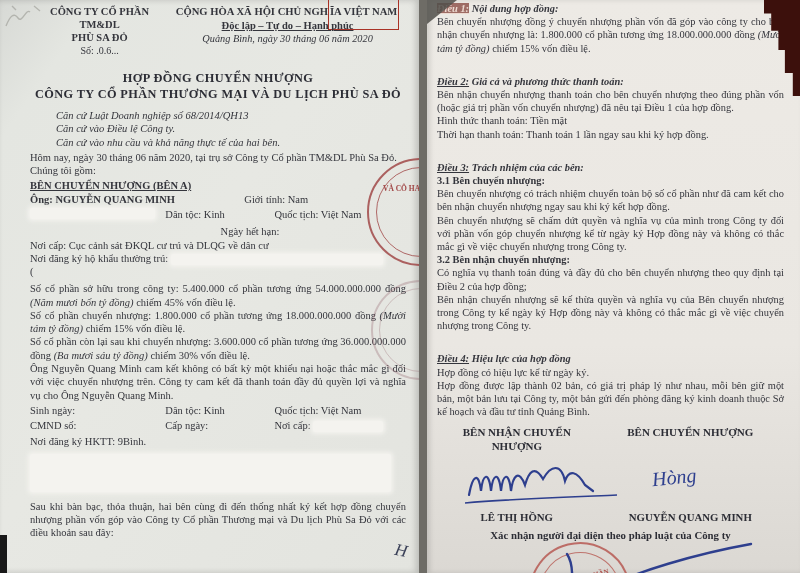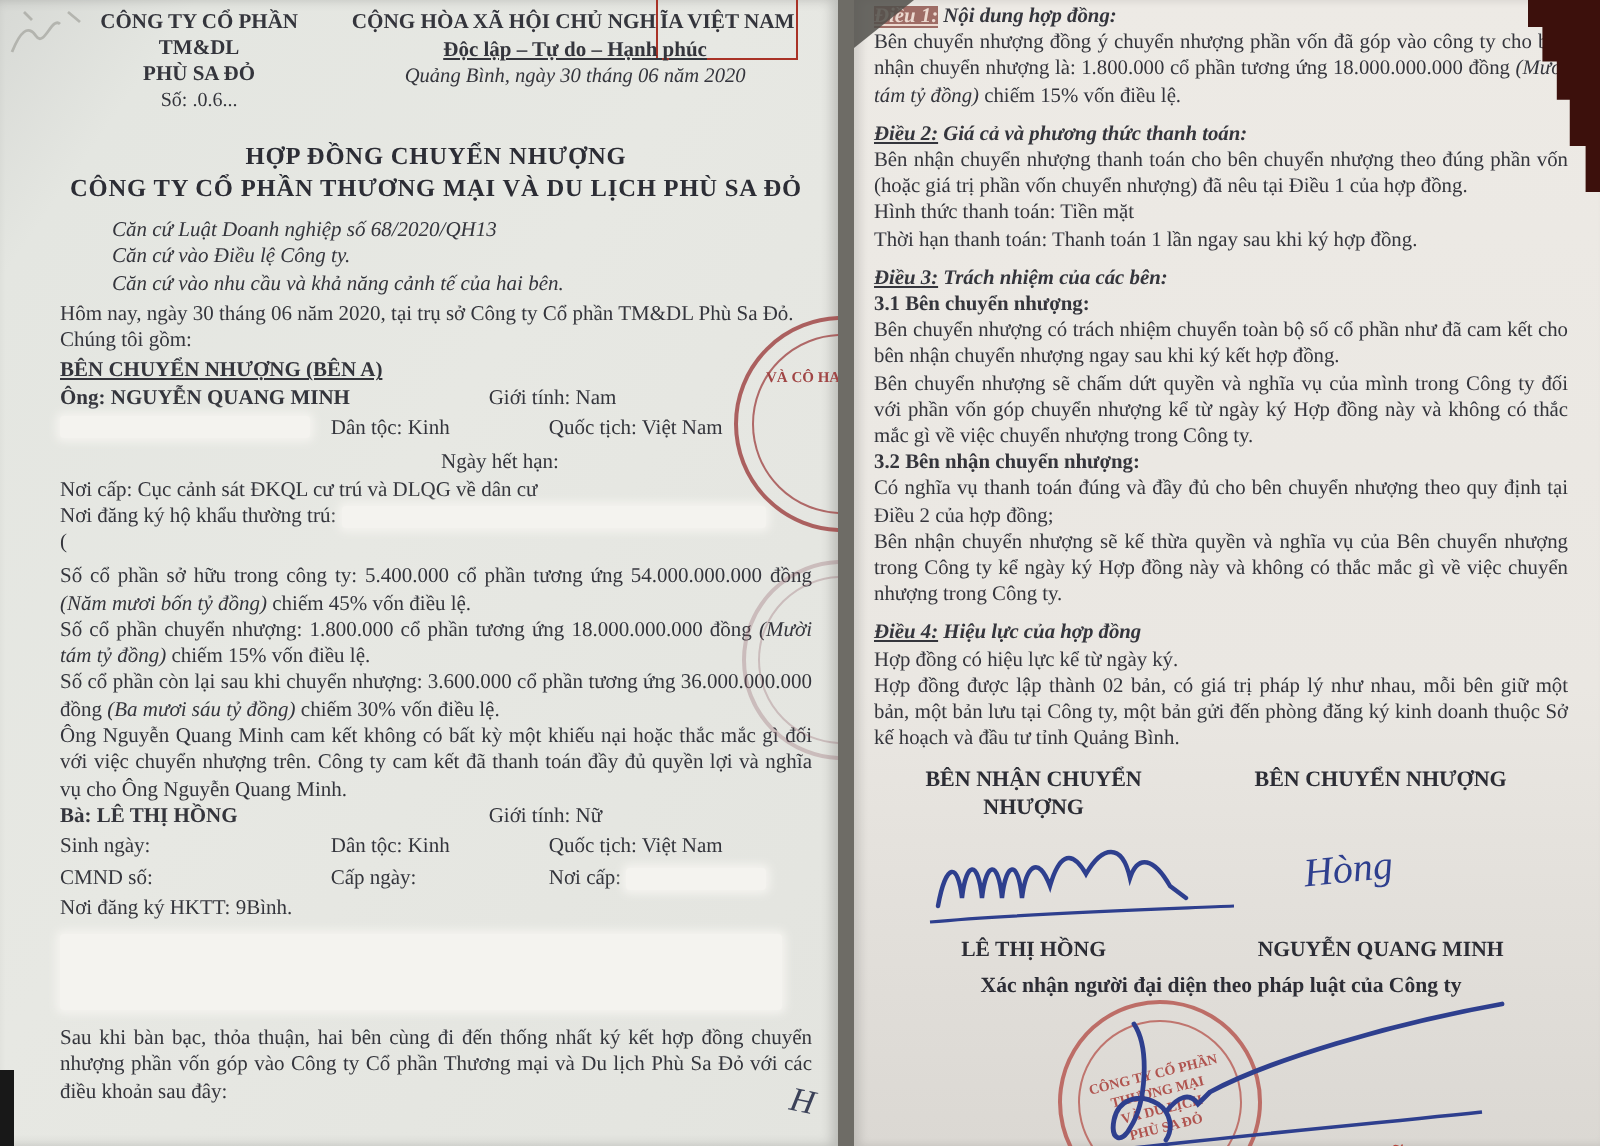--- a/index.html
+++ b/index.html
@@ -30,21 +30,21 @@
   .doc-title{margin-top:13px;font-weight:bold;font-size:12.3px;line-height:16px;letter-spacing:.4px;color:#2c2d35;}
   .grounds{margin:7px 0 2px 26px;font-style:italic;}
   .hdA{font-weight:bold;text-decoration:underline;margin-top:2px;}
   .row{display:grid;}
   .row2{grid-template-columns:57% 43%;}
   .row3{grid-template-columns:36% 29% 35%;}
   .censor{background:#f4f3ef;box-shadow:0 0 4px 2px #f4f3ef;border-radius:2px;}
   .censor-inline{display:inline-block;vertical-align:middle;height:11px;}
   .indent{margin-left:64px;text-align:center;}
   .para{text-align:justify;}
-  .mt2{margin-top:2px;}.mt4{margin-top:4px;}.mt6{margin-top:6px;}
+  .mt2{margin-top:2px;}.mt4{margin-top:4px;}.mt6{margin-top:20px;}
   
   .stamp{position:absolute;border-radius:50%;}
   .stamp-ring{position:absolute;inset:0;border-radius:50%;}
   .stamp-frag1{right:-56px;top:158px;width:104px;height:104px;border:2.5px solid rgba(156,62,62,.8);}
   .stamp-frag1 .stamp-ring{inset:7px;border:1.5px solid rgba(156,62,62,.75);}
   .stamp-frag2{right:-52px;top:280px;width:96px;height:96px;border:2px solid rgba(140,90,100,.4);opacity:.75;}
   .stamp-frag2 .stamp-ring{inset:6px;border:1px solid rgba(140,90,100,.4);}
   .frag-txt{position:absolute;top:24px;left:14px;color:#a04545;font-size:7.5px;font-weight:bold;line-height:9px;text-align:center;}
   .company-stamp{left:92px;top:0;width:98px;height:98px;border:2.5px solid rgba(178,72,66,.75);transform:rotate(-14deg);}
   .company-stamp .stamp-ring{inset:8px;border:1.5px solid rgba(178,72,66,.7);}
@@ -104,23 +104,23 @@
           <div class="dateline i">Quảng Bình, ngày 30 tháng 06 năm 2020</div>
         </div>
       </div>
 
       <div class="doc-title c">
         <div>HỢP ĐỒNG CHUYỂN NHƯỢNG</div>
         <div>CÔNG TY CỔ PHẦN THƯƠNG MẠI VÀ DU LỊCH PHÙ SA ĐỎ</div>
       </div>
 
       <div class="grounds">
-        <div>Căn cứ Luật Doanh nghiệp số 68/2020/QH13</div>
+        <div>Căn cứ Luật Doanh nghiệp số 68/2014/QH13</div>
         <div>Căn cứ vào Điều lệ Công ty.</div>
-        <div>Căn cứ vào nhu cầu và khả năng cảnh tế của hai bên.</div>
+        <div>Căn cứ vào nhu cầu và khả năng thực tế của hai bên.</div>
       </div>
 
       <div>Hôm nay, ngày 30 tháng 06 năm 2020, tại trụ sở Công ty Cổ phần TM&amp;DL Phù Sa Đỏ.</div>
       <div>Chúng tôi gồm:</div>
 
       <div class="hdA">BÊN CHUYỂN NHƯỢNG (BÊN A)</div>
       <div class="row row2">
         <span class="b">Ông: NGUYỄN QUANG MINH</span>
         <span>Giới tính: Nam</span>
       </div>
@@ -133,24 +133,20 @@
       <div>Nơi cấp: Cục cảnh sát ĐKQL cư trú và DLQG về dân cư</div>
       <div><span>Nơi đăng ký hộ khẩu thường trú:</span> <span class="censor censor-inline" style="width:212px;"></span></div>
 
       <div style="height:17px;"><span>(</span></div>
 
       <div class="para"><span>Số cổ phần sở hữu trong công ty: 5.400.000 cổ phần tương ứng 54.000.000.000 đồng </span><span class="i">(Năm mươi bốn tỷ đồng)</span><span> chiếm 45% vốn điều lệ.</span></div>
       <div class="para"><span>Số cổ phần chuyển nhượng: 1.800.000 cổ phần tương ứng 18.000.000.000 đồng </span><span class="i">(Mười tám tỷ đồng)</span><span> chiếm 15% vốn điều lệ.</span></div>
       <div class="para"><span>Số cổ phần còn lại sau khi chuyển nhượng: 3.600.000 cổ phần tương ứng 36.000.000.000 đồng </span><span class="i">(Ba mươi sáu tỷ đồng)</span><span> chiếm 30% vốn điều lệ.</span></div>
       <div class="para">Ông Nguyễn Quang Minh cam kết không có bất kỳ một khiếu nại hoặc thắc mắc gì đối với việc chuyển nhượng trên. Công ty cam kết đã thanh toán đầy đủ quyền lợi và nghĩa vụ cho Ông Nguyễn Quang Minh.</div>
 
-      <div class="row row2">
-        <span class="b">Bà: LÊ THỊ HỒNG</span>
-        <span>Giới tính: Nữ</span>
-      </div>
       <div class="row row3 mt2">
         <span>Sinh ngày:</span>
         <span>Dân tộc: Kinh</span>
         <span>Quốc tịch: Việt Nam</span>
       </div>
       <div class="row row3 mt2">
         <span>CMND số:</span>
         <span>Cấp ngày:</span>
         <span><span>Nơi cấp:</span> <span class="censor censor-inline" style="width:70px;"></span></span>
       </div>

